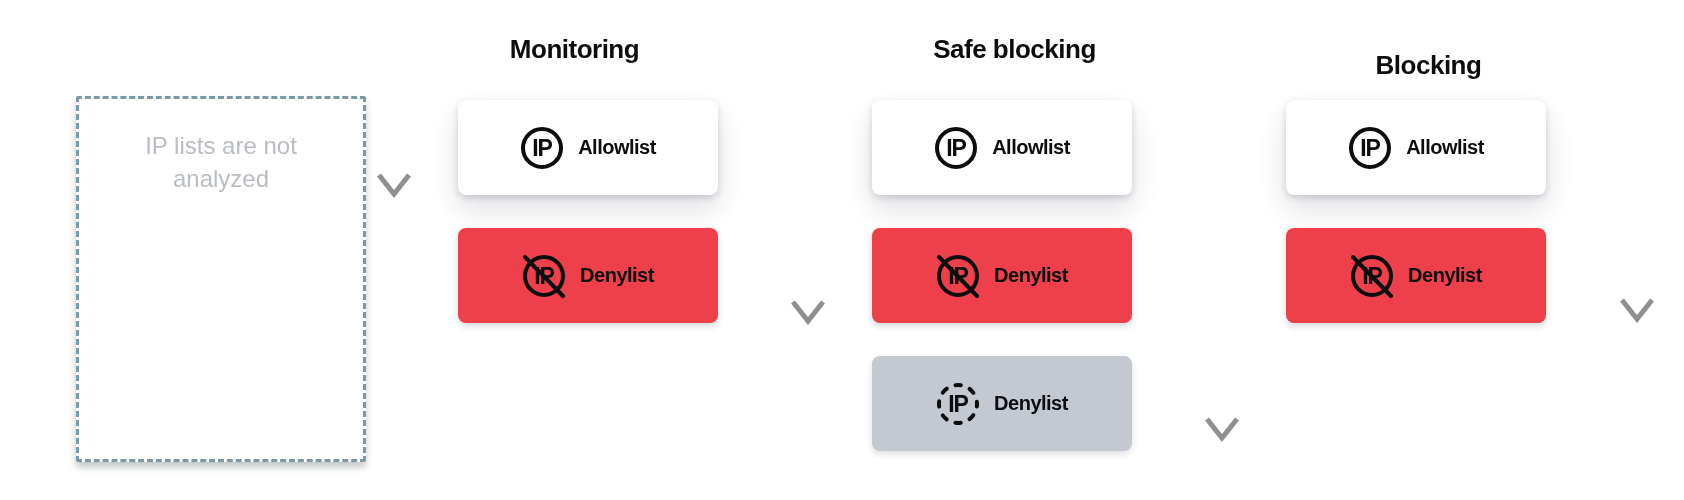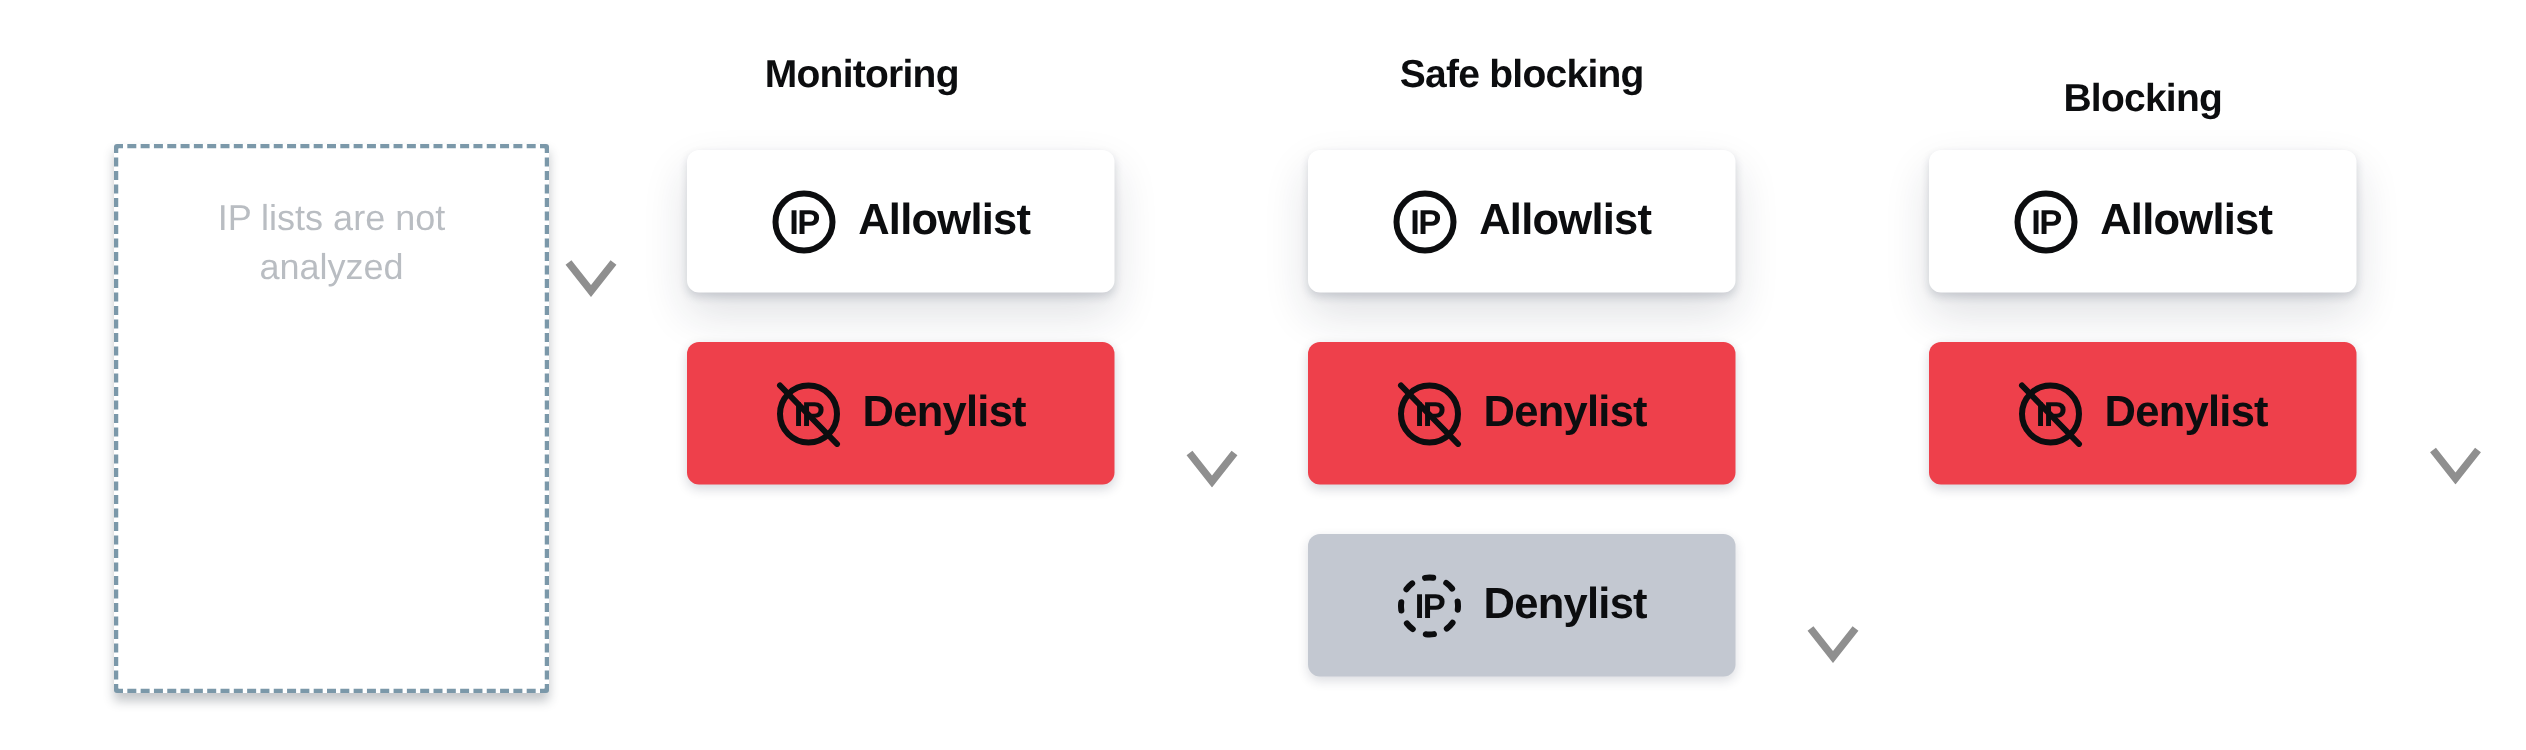--- a/index.html
+++ b/index.html
@@ -44,41 +44,41 @@
   }
   .empty-box p{
     width:214px;margin:30px auto 0;
     font-size:24px;line-height:33px;
     text-align:center;
     color:var(--muted-text);
   }
 
   .card{
     position:absolute;
-    width:285px;height:95px;
+    width:260px;height:95px;
     border-radius:8px;
     display:flex;align-items:center;justify-content:center;
     gap:14px;
   }
   .c2{left:458px;}.c3{left:872px;}.c4{left:1286px;}
   .r1{top:100px;}.r2{top:228px;}.r3{top:356px;}
   .card-allow{
     background:var(--card-bg);
     box-shadow:0 3px 6px rgba(25,35,60,.16), 0 14px 30px rgba(25,35,60,.14);
   }
   .card-deny{
     background:var(--denylist-bg);
     box-shadow:0 3px 7px rgba(25,35,60,.18);
   }
   .card-gray{
     background:var(--graylist-bg);
     box-shadow:0 3px 7px rgba(25,35,60,.15);
   }
   .card-label{
-    font-size:29px;font-weight:700;letter-spacing:-0.5px;
+    font-size:20px;font-weight:700;letter-spacing:-0.5px;
     color:var(--text);
   }
   .icon{flex:0 0 auto;display:block;}
 
   .arrow{position:absolute;width:40px;}
   .a1{left:374px;top:90px;}
   .a2{left:788px;top:90px;}
   .a3{left:1202px;top:90px;}
   .a4{left:1617px;top:90px;}
 </style>

